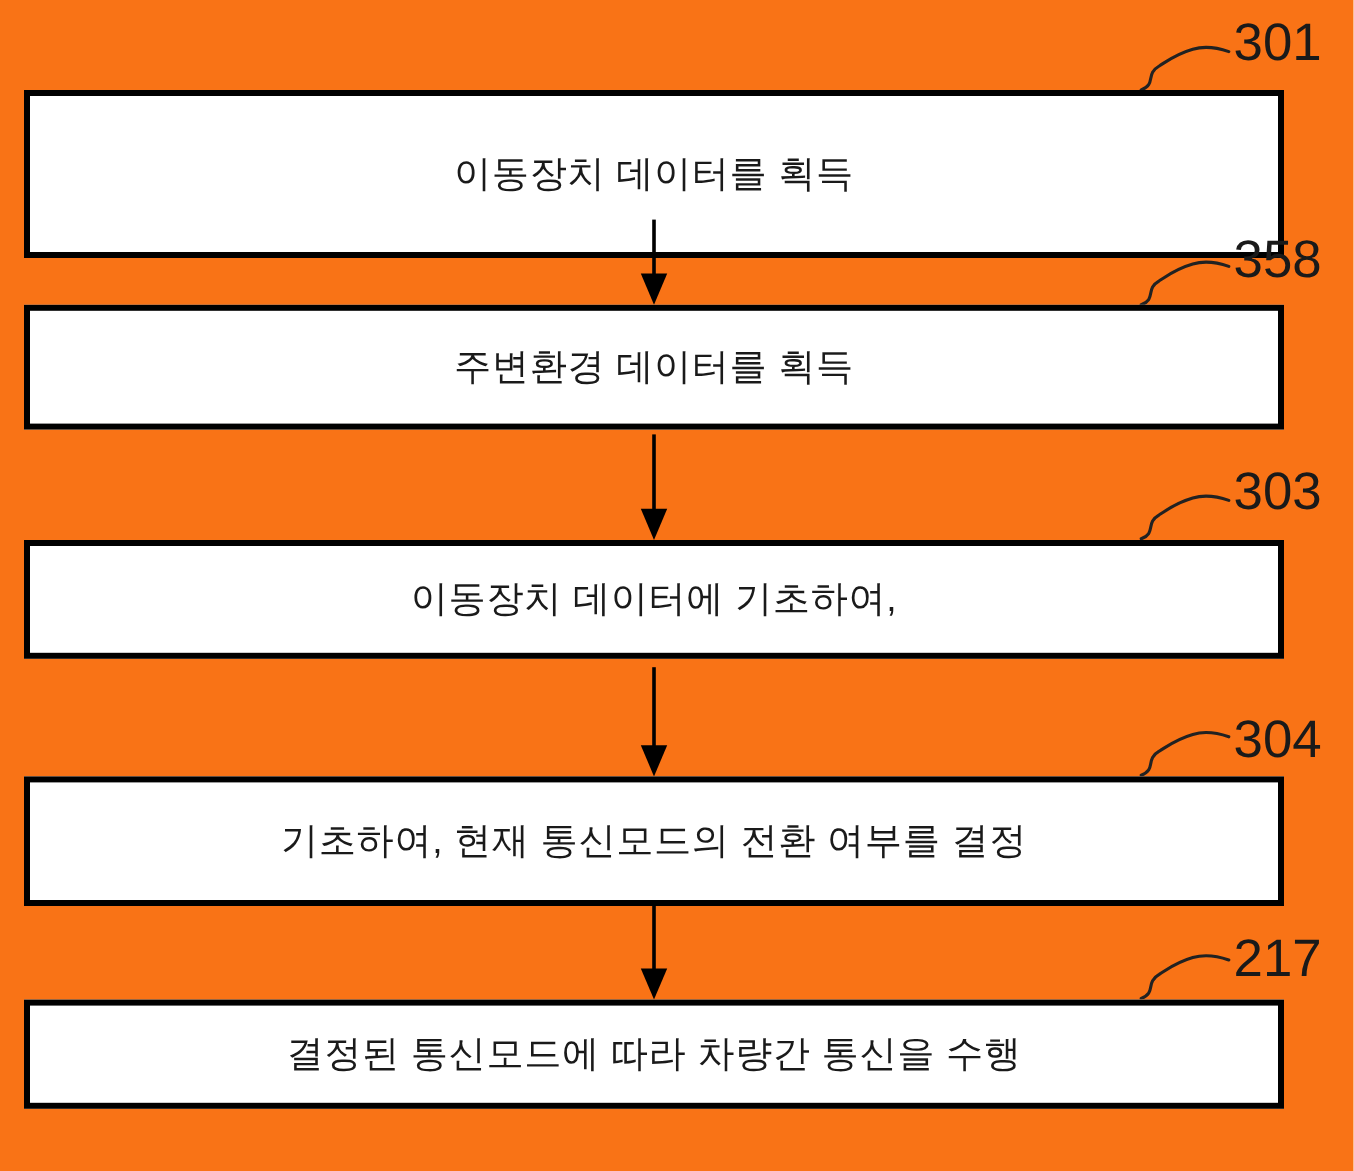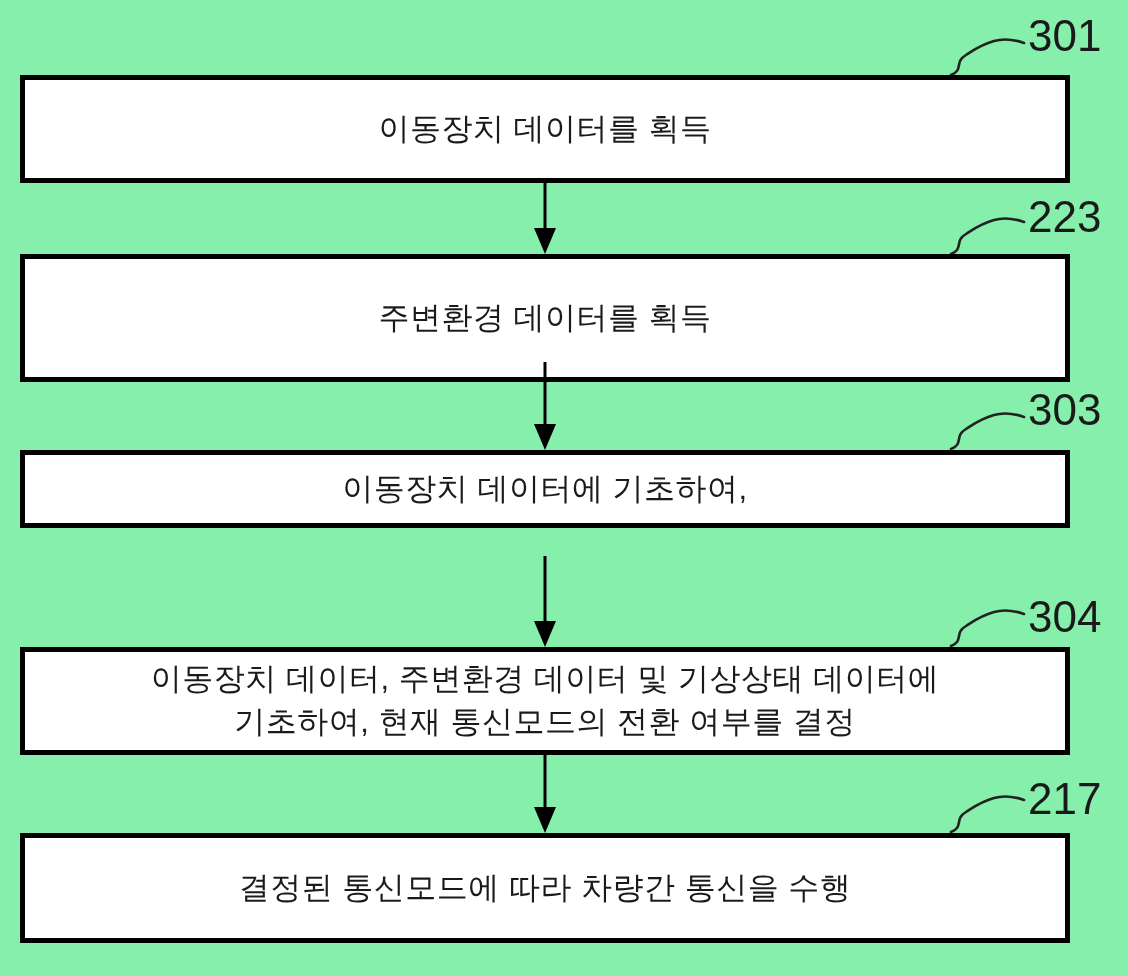--- a/index.html
+++ b/index.html
@@ -4,21 +4,21 @@
 <style>
   html, body {
     margin: 0;
     padding: 0;
     background: #ffffff;
   }
   .canvas {
     position: relative;
     width: 1128px;
     height: 976px;
-    background: #86efac;
+    background: #f97316;
     font-family: "Liberation Sans", "DejaVu Sans", sans-serif;
     color: #111111;
     overflow: hidden;
   }
   .flow-box {
     position: absolute;
     left: 20px;
     width: 1050px;
     box-sizing: border-box;
     border: 5px solid #000000;
@@ -81,70 +81,69 @@
 </style>
 </head>
 <body>
 
 <div class="canvas">
 
   <span class="ref-num" style="top:14px;">301</span>
   <svg class="leader" style="top:36px;" viewBox="0 0 80 40">
     <path d="M3,39 C16,34 6,26 18,19 C26,14 32,9 46,5 C56,2 66,3.5 76,7"></path>
   </svg>
-  <div class="flow-box" style="top:75px; height:108px;">
+  <div class="flow-box" style="top:75px; height:140px;">
     <div>이동장치 데이터를 획득</div>
   </div>
 
   <div class="arrow" style="top:183px; height:71px;">
     <div class="shaft"></div>
     <div class="head"></div>
   </div>
 
-  <span class="ref-num" style="top:195px;">223</span>
+  <span class="ref-num" style="top:195px;">358</span>
   <svg class="leader" style="top:215px;" viewBox="0 0 80 40">
     <path d="M3,39 C16,34 6,26 18,19 C26,14 32,9 46,5 C56,2 66,3.5 76,7"></path>
   </svg>
-  <div class="flow-box" style="top:254px; height:128px;">
+  <div class="flow-box" style="top:254px; height:104px;">
     <div>주변환경 데이터를 획득</div>
   </div>
 
   <div class="arrow" style="top:362px; height:88px;">
     <div class="shaft"></div>
     <div class="head"></div>
   </div>
 
   <span class="ref-num" style="top:388px;">303</span>
   <svg class="leader" style="top:410px;" viewBox="0 0 80 40">
     <path d="M3,39 C16,34 6,26 18,19 C26,14 32,9 46,5 C56,2 66,3.5 76,7"></path>
   </svg>
-  <div class="flow-box" style="top:450px; height:78px;">
+  <div class="flow-box" style="top:450px; height:99px;">
     <div>이동장치 데이터에 기초하여,</div>
   </div>
 
   <div class="arrow" style="top:556px; height:91px;">
     <div class="shaft"></div>
     <div class="head"></div>
   </div>
 
   <span class="ref-num" style="top:595px;">304</span>
   <svg class="leader" style="top:607px;" viewBox="0 0 80 40">
     <path d="M3,39 C16,34 6,26 18,19 C26,14 32,9 46,5 C56,2 66,3.5 76,7"></path>
   </svg>
   <div class="flow-box" style="top:647px; height:108px;">
-    <div>이동장치 데이터, 주변환경 데이터 및 기상상태 데이터에</div>
     <div>기초하여, 현재 통신모드의 전환 여부를 결정</div>
   </div>
 
   <div class="arrow" style="top:755px; height:78px;">
     <div class="shaft"></div>
     <div class="head"></div>
   </div>
 
   <span class="ref-num" style="top:777px;">217</span>
   <svg class="leader" style="top:793px;" viewBox="0 0 80 40">
     <path d="M3,39 C16,34 6,26 18,19 C26,14 32,9 46,5 C56,2 66,3.5 76,7"></path>
   </svg>
-  <div class="flow-box" style="top:833px; height:110px;">
+  <div class="flow-box" style="top:833px; height:91px;">
     <div>결정된 통신모드에 따라 차량간 통신을 수행</div>
   </div>
 
 </div>
 
 </body></html>

